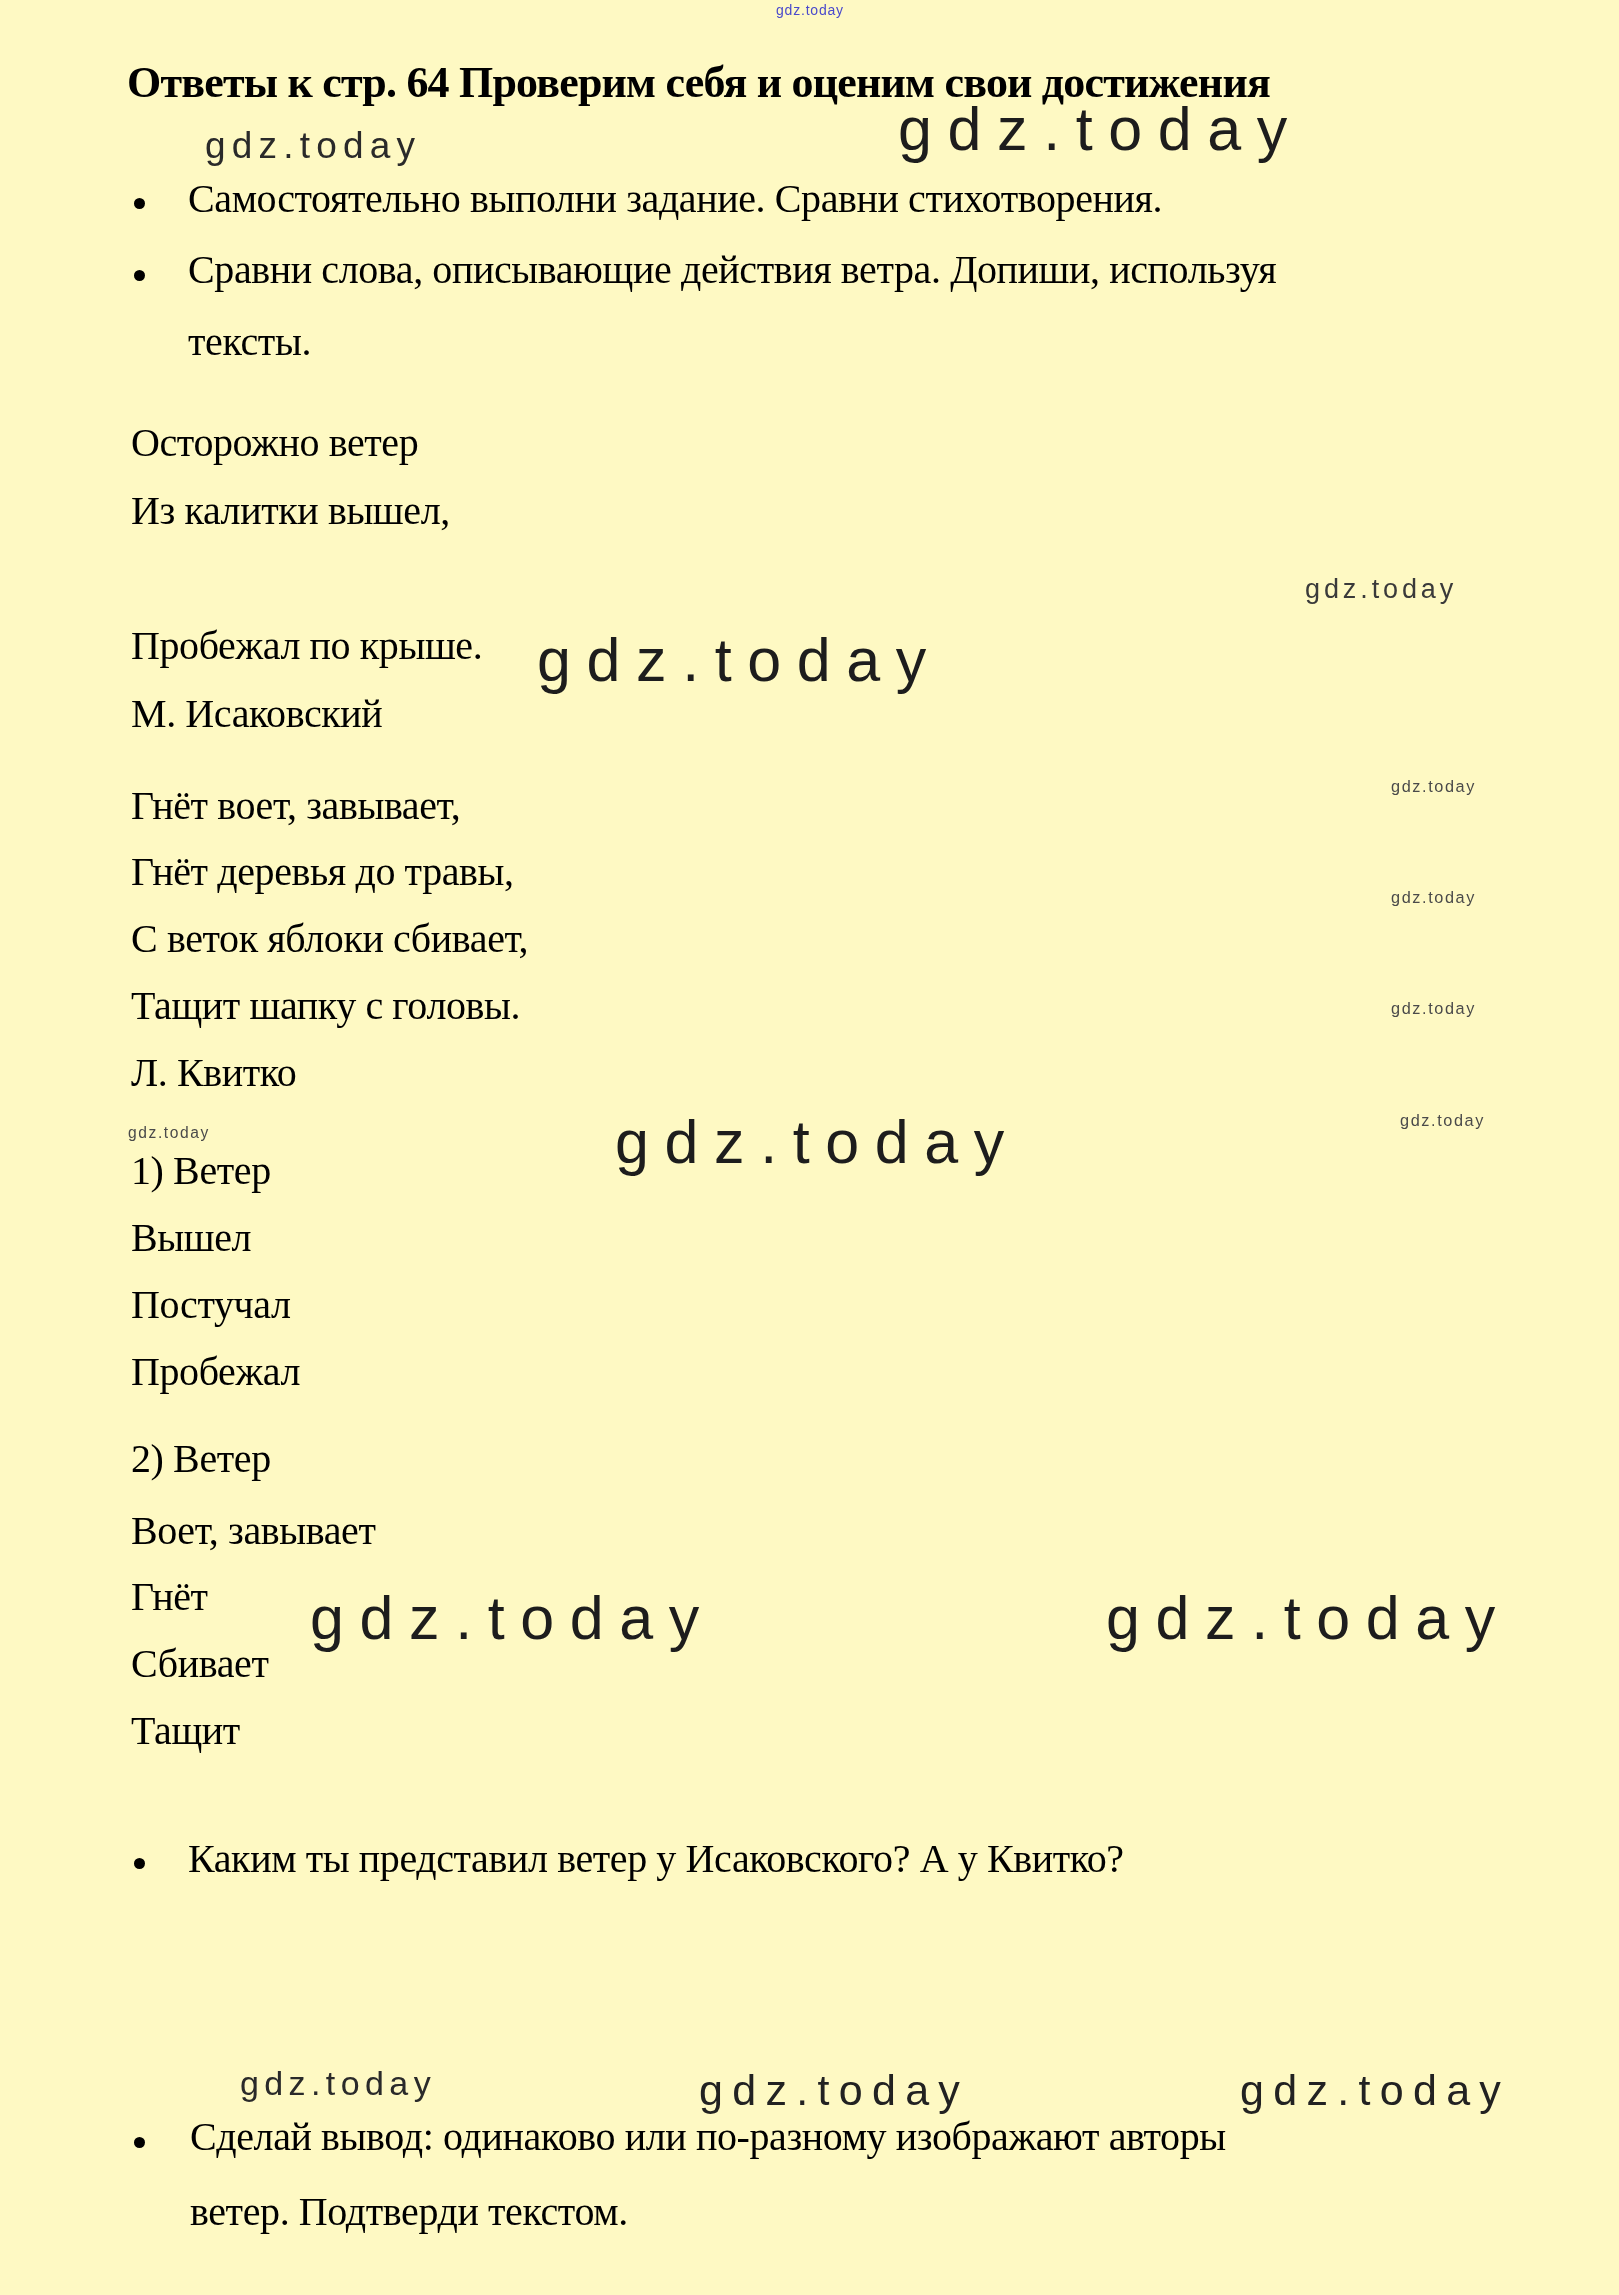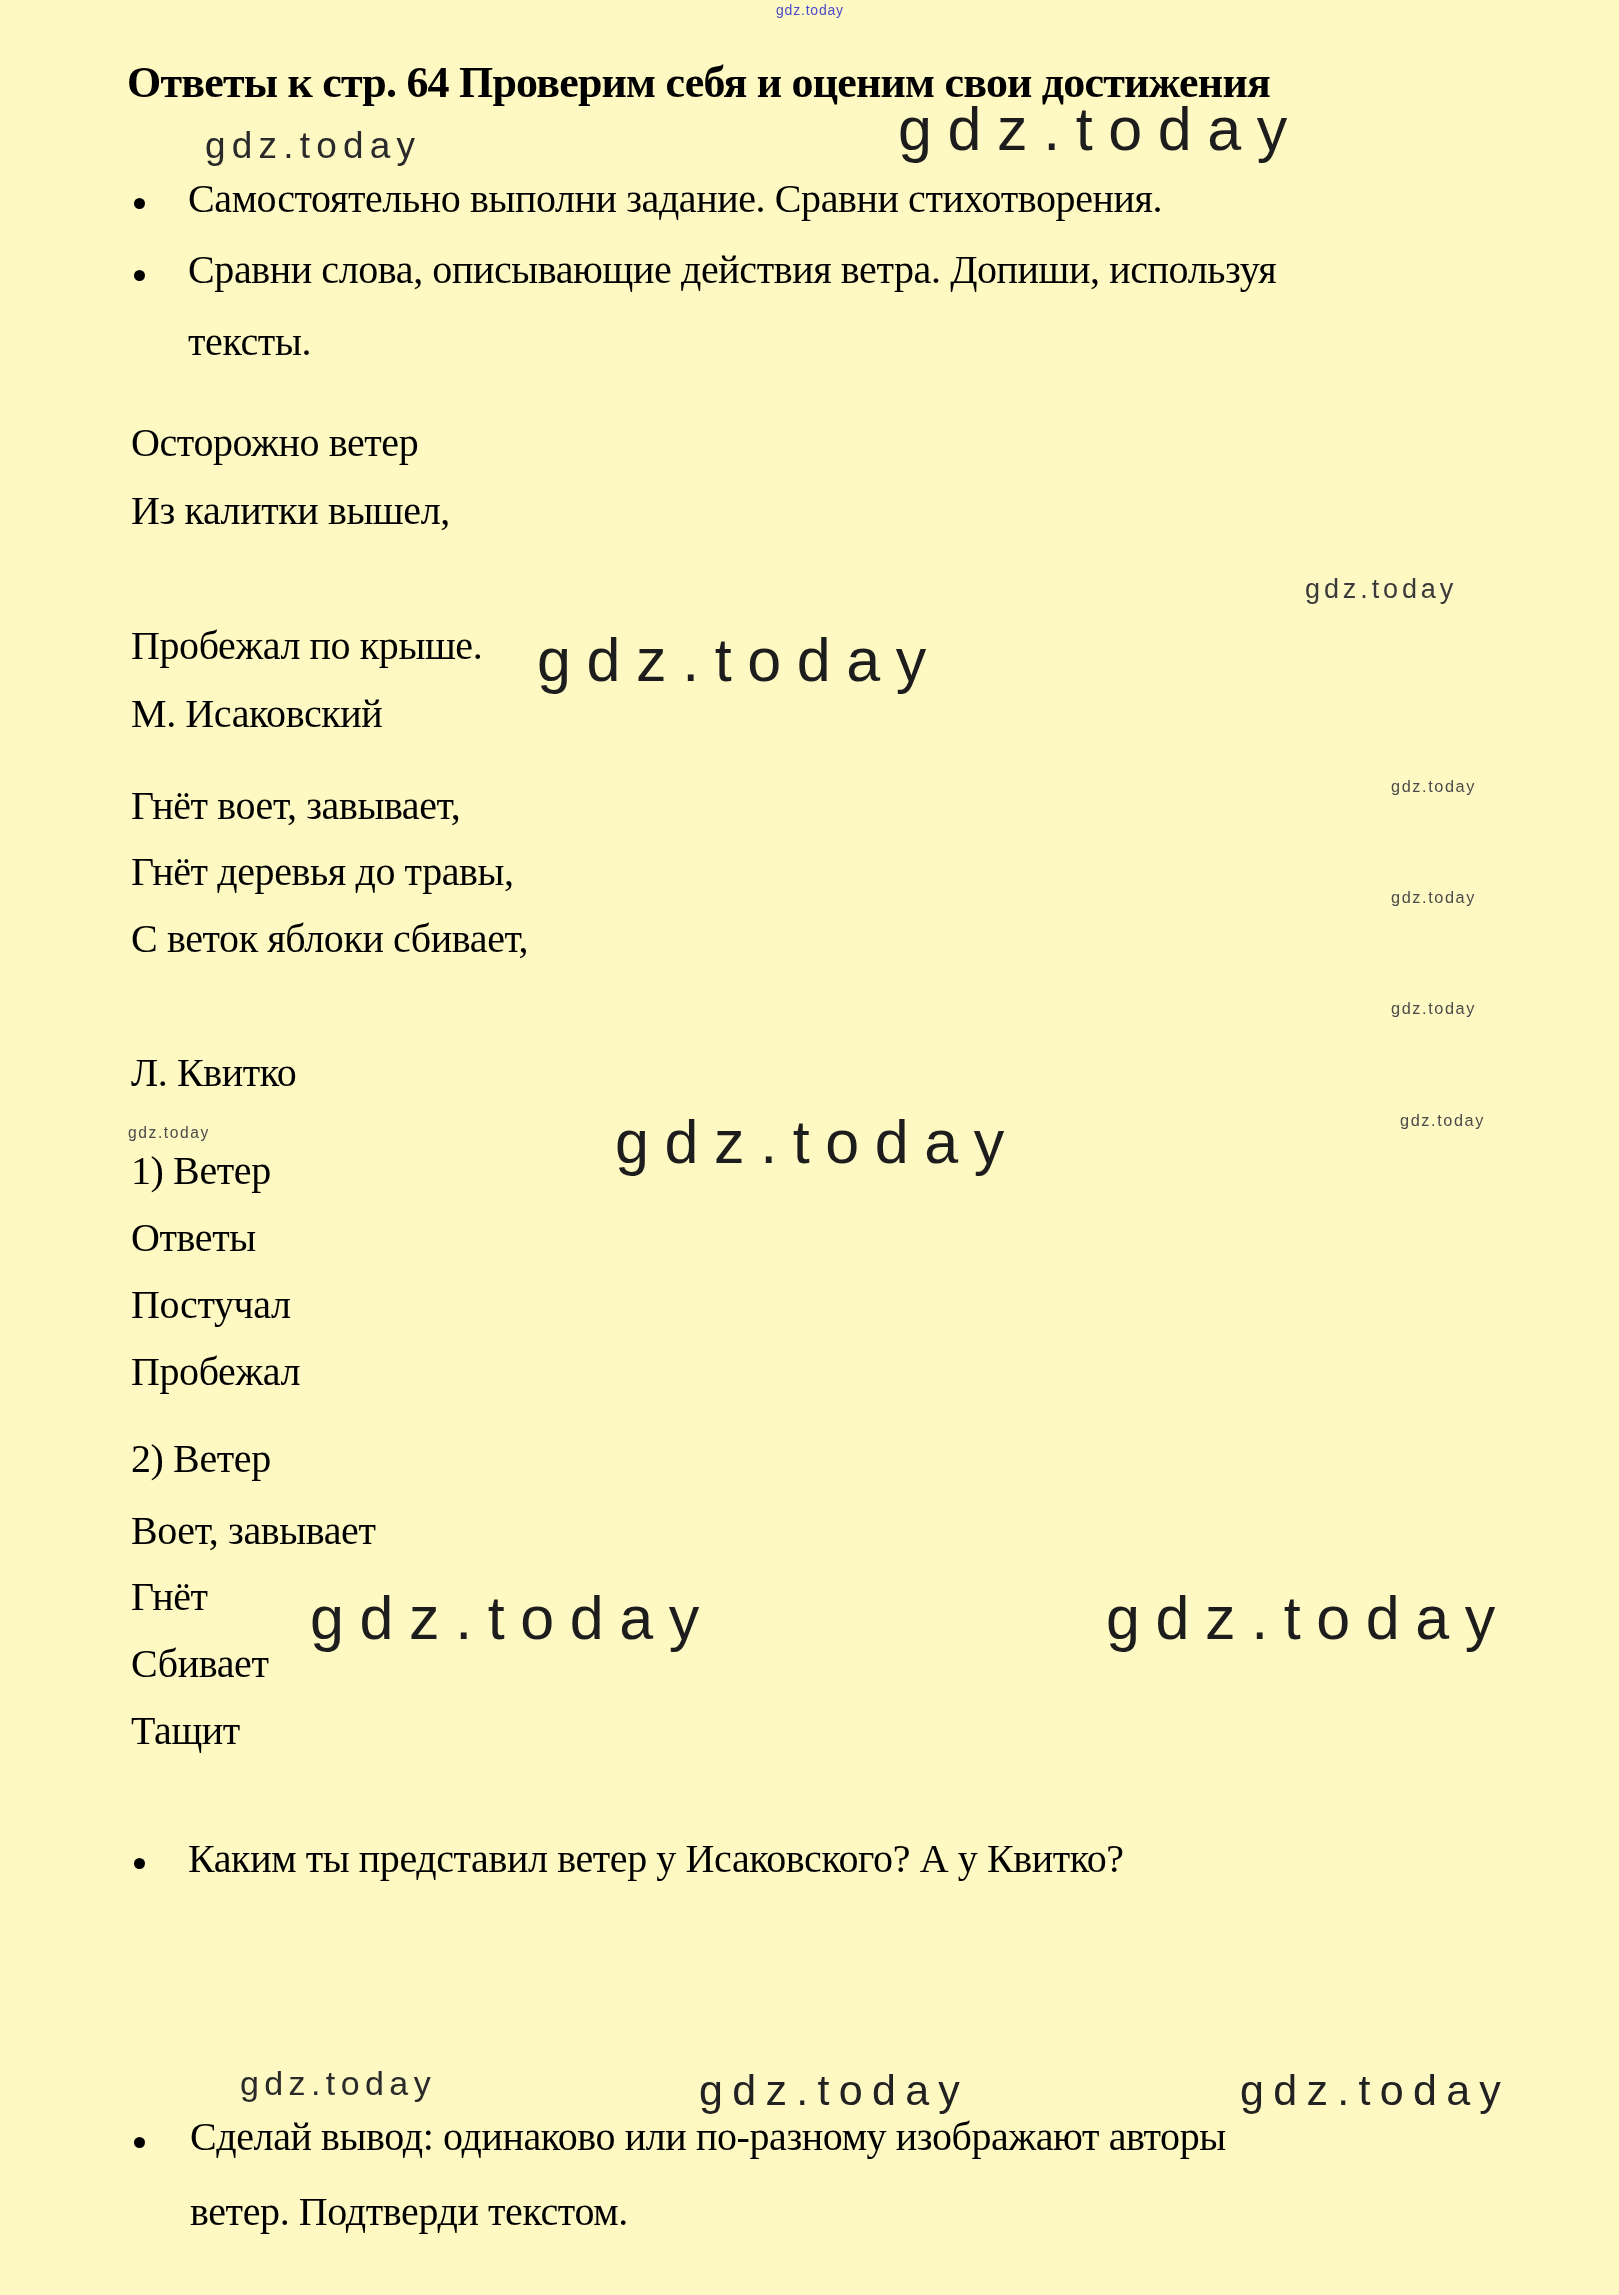--- a/index.html
+++ b/index.html
@@ -84,24 +84,25 @@
   <div class="t" style="left:188px; top:319px;">тексты.</div>
 
   <div class="t" style="left:131px; top:420px;">Осторожно ветер</div>
   <div class="t" style="left:131px; top:488px;">Из калитки вышел,</div>
   <div class="t" style="left:131px; top:623px;">Пробежал по крыше.</div>
   <div class="t" style="left:131px; top:691px;">М. Исаковский</div>
 
   <div class="t" style="left:131px; top:783px;">Гнёт воет, завывает,</div>
   <div class="t" style="left:131px; top:916px;">С веток яблоки сбивает,</div>
   <div class="t" style="left:131px; top:849px;">Гнёт деревья до травы,</div>
+  <div class="t" style="left:131px; top:983px;">Тащит шапку с головы.</div>
   <div class="t" style="left:131px; top:1050px;">Л. Квитко</div>
 
   <div class="t" style="left:131px; top:1148px;">1) Ветер</div>
-  <div class="t" style="left:131px; top:1215px;">Ответы</div>
+  <div class="t" style="left:131px; top:1215px;">Вышел</div>
   <div class="t" style="left:131px; top:1282px;">Постучал</div>
   <div class="t" style="left:131px; top:1349px;">Пробежал</div>
 
   <div class="t" style="left:131px; top:1436px;">2) Ветер</div>
   <div class="t" style="left:131px; top:1508px;">Воет, завывает</div>
   <div class="t" style="left:131px; top:1574px;">Гнёт</div>
   <div class="t" style="left:131px; top:1641px;">Сбивает</div>
   <div class="t" style="left:131px; top:1708px;">Тащит</div>
 
   <span class="dot" style="left:134px; top:1858px;"></span>

